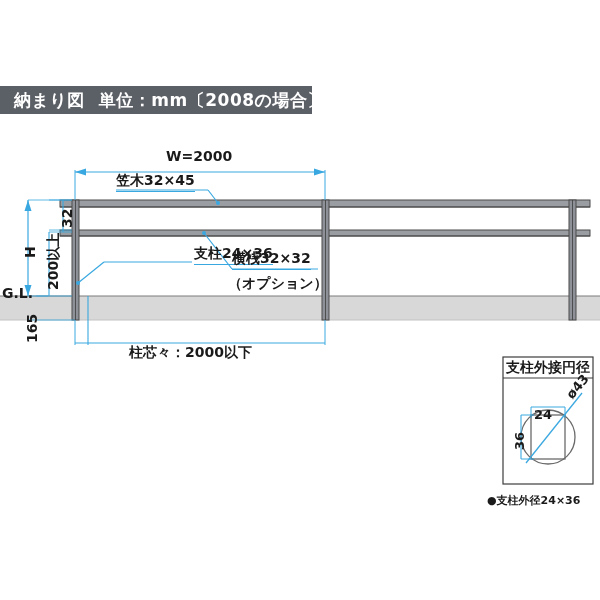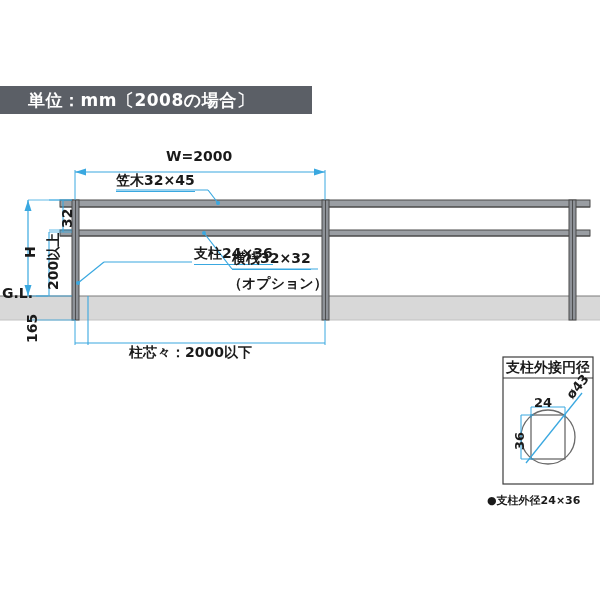--- a/index.html
+++ b/index.html
@@ -76,20 +76,21 @@
     font-size: 11px; font-weight: bold; color: #1a1a1a;
     white-space: nowrap;
   }
 </style>
 </head>
 <body>
 
 <div id="root">
 
   <div id="title-bar">
+    <span class="t">納まり図</span>
     <span class="t t2">単位：mm〔2008の場合〕</span>
   </div>
 
   <svg id="drawing" viewBox="0 0 600 600" xmlns="http://www.w3.org/2000/svg">
 
     <rect x="0" y="296" width="600" height="24" fill="#d8d8d8"></rect>
     <line x1="0" y1="296" x2="600" y2="296" stroke="#7a7a7a" stroke-width="1"></line>
     <line x1="0" y1="320" x2="600" y2="320" stroke="#c2c2c2" stroke-width="1"></line>
 
     <rect x="60" y="200" width="530" height="7" fill="#9a9ea3" stroke="#4a4a4a" stroke-width="1"></rect>
@@ -204,21 +205,21 @@
   <div class="lbl rot" style="left:59px; top:228px;">32</div>
 
   <div class="lbl" style="left:2px; top:285px;">G.L.</div>
 
   <div class="lbl rot" style="left:24px; top:343px;">165</div>
 
   <div class="lbl" style="left:129px; top:322px;margin-top:22px;">柱芯々：2000以下</div>
 
   <div id="detail-title">支柱外接円径</div>
 
-  <div class="lbl small" style="left:534px; top:395px;">24</div>
+  <div class="lbl small" style="left:534px; top:407px;">24</div>
 
   <div class="lbl small" style="left:563px; top:392px; transform-origin:0 0; transform:rotate(-50deg);">ø43</div>
 
   <div class="lbl small rot" style="left:512px; top:450px;">36</div>
 
   <div id="detail-caption">●支柱外径24×36</div>
 
 </div>
 
 </body></html>

